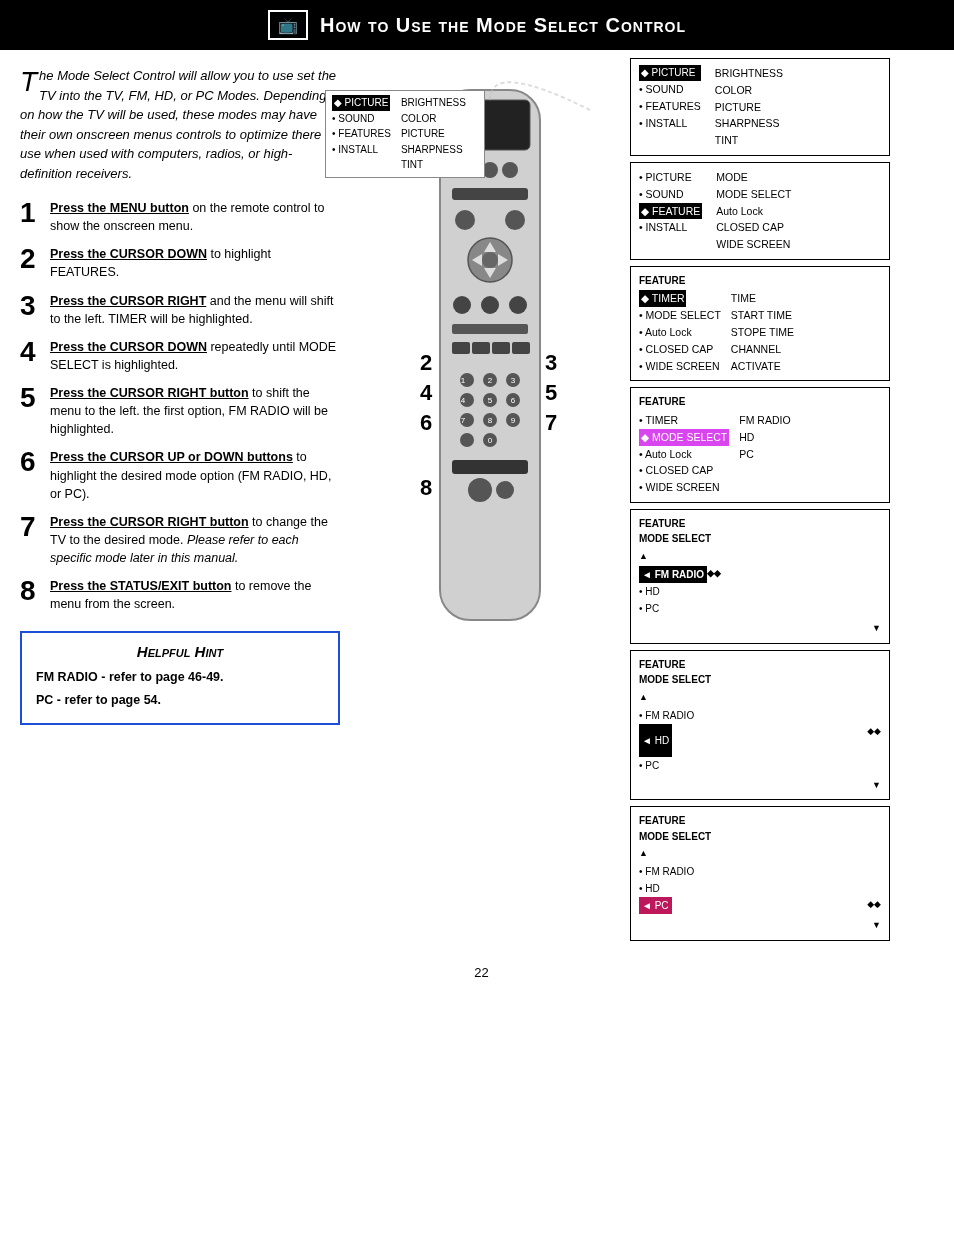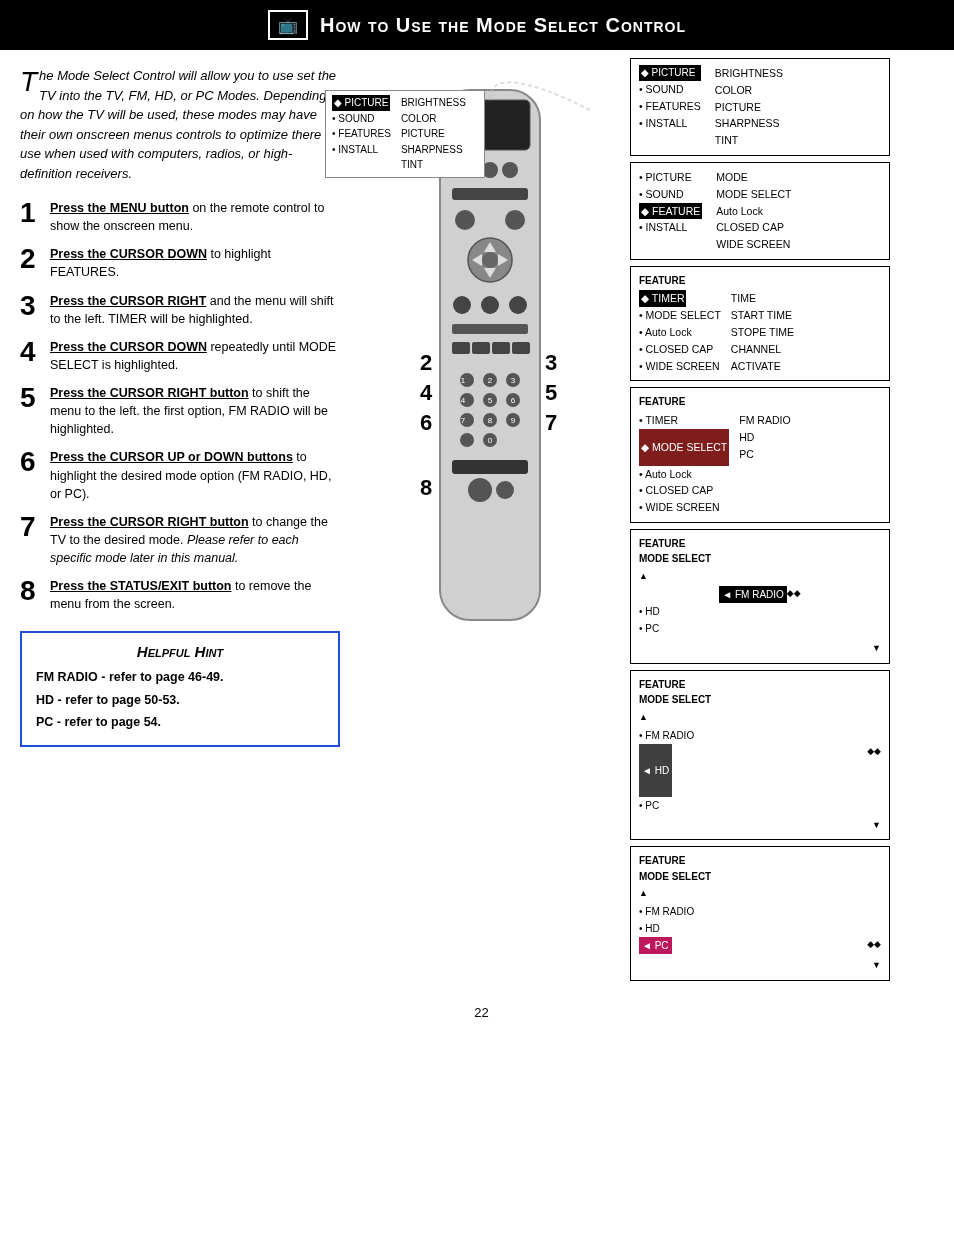--- a/index.html
+++ b/index.html
@@ -208,21 +208,20 @@
       <li class="step">
         <span class="step-num">8</span>
         <span class="step-text"><strong>Press the STATUS/EXIT button</strong> to remove the menu from the screen.</span>
       </li>
 
     </ol>
 
     <div class="helpful-hint">
       <div class="helpful-hint-title"><em>Helpful Hint</em></div>
       <p class="hint-item">FM RADIO - refer to page 46-49.</p>
-      <p class="hint-item">HD - refer to page 50-53.</p>
       <p class="hint-item">PC - refer to page 54.</p>
     </div>
 
   </div>
 
   <div class="center-col">
     <div class="remote-svg-container">
 
       <div style="position:absolute; top:10px; left:-60px; background:#fff; border:1px solid #888; width:160px; padding:4px 6px; font-size:10px; line-height:1.55; z-index:10;">
         <div style="display:flex; gap:10px;">
@@ -377,58 +376,58 @@
           <div>ACTIVATE</div>
         </div>
       </div>
     </div>
 
     <div class="menu-screen">
       <div style="font-size:10px; font-weight:bold; margin-bottom:2px;">FEATURE</div>
       <div style="display:flex; gap:10px; font-size:10.5px; line-height:1.6;">
         <div>
           <div>• TIMER</div>
-          <div style="background:#7f1d1d;color:#fff;padding:10px 2px;display:inline-block;">◆ MODE SELECT</div>
+          <div style="background:#d946ef;color:#fff;padding:0 2px;display:inline-block;">◆ MODE SELECT</div>
           <div>• Auto Lock</div>
           <div>• CLOSED CAP</div>
           <div>• WIDE SCREEN</div>
         </div>
         <div>
           <div>FM RADIO</div>
           <div>HD</div>
           <div>PC</div>
         </div>
       </div>
     </div>
 
     <div class="menu-screen">
       <div style="font-size:10px; font-weight:bold; margin-bottom:2px;">FEATURE<br>MODE SELECT</div>
       <div style="font-size:10px; line-height:1.7;">
         <div style="display:flex; align-items:center; justify-content:space-between; margin-bottom:2px;">
           <span style="font-size:9px;">▲</span>
         </div>
-        <div style="display:flex; justify-content:center;">
+        <div style="display:flex; justify-content:flex-start;font-weight:bold;">
           <div>
             <span style="background:#000;color:#fff;padding:0 3px;display:inline-block;">◄ FM RADIO</span>
           </div>
           <div style="font-size:9px; color:#000;">◆◆</div>
         </div>
         <div>• HD</div>
         <div>• PC</div>
         <div style="font-size:9px; margin-top:4px; text-align:right;">▼</div>
       </div>
     </div>
 
     <div class="menu-screen">
       <div style="font-size:10px; font-weight:bold; margin-bottom:2px;">FEATURE<br>MODE SELECT</div>
       <div style="font-size:10px; line-height:1.7;">
         <div style="font-size:9px; margin-bottom:2px;">▲</div>
         <div>• FM RADIO</div>
         <div style="display:flex; justify-content:space-between;">
-          <span style="background:#404040;color:#fff;padding:18px 3px;display:inline-block;">◄ HD</span>
+          <span style="background:#000000;color:#fff;padding:8px 3px;display:inline-block;">◄ HD</span>
           <span style="font-size:9px;">◆◆</span>
         </div>
         <div>• PC</div>
         <div style="font-size:9px; margin-top:4px; text-align:right;">▼</div>
       </div>
     </div>
 
     <div class="menu-screen">
       <div style="font-size:10px; font-weight:bold; margin-bottom:2px;">FEATURE<br>MODE SELECT</div>
       <div style="font-size:10px; line-height:1.7;">

